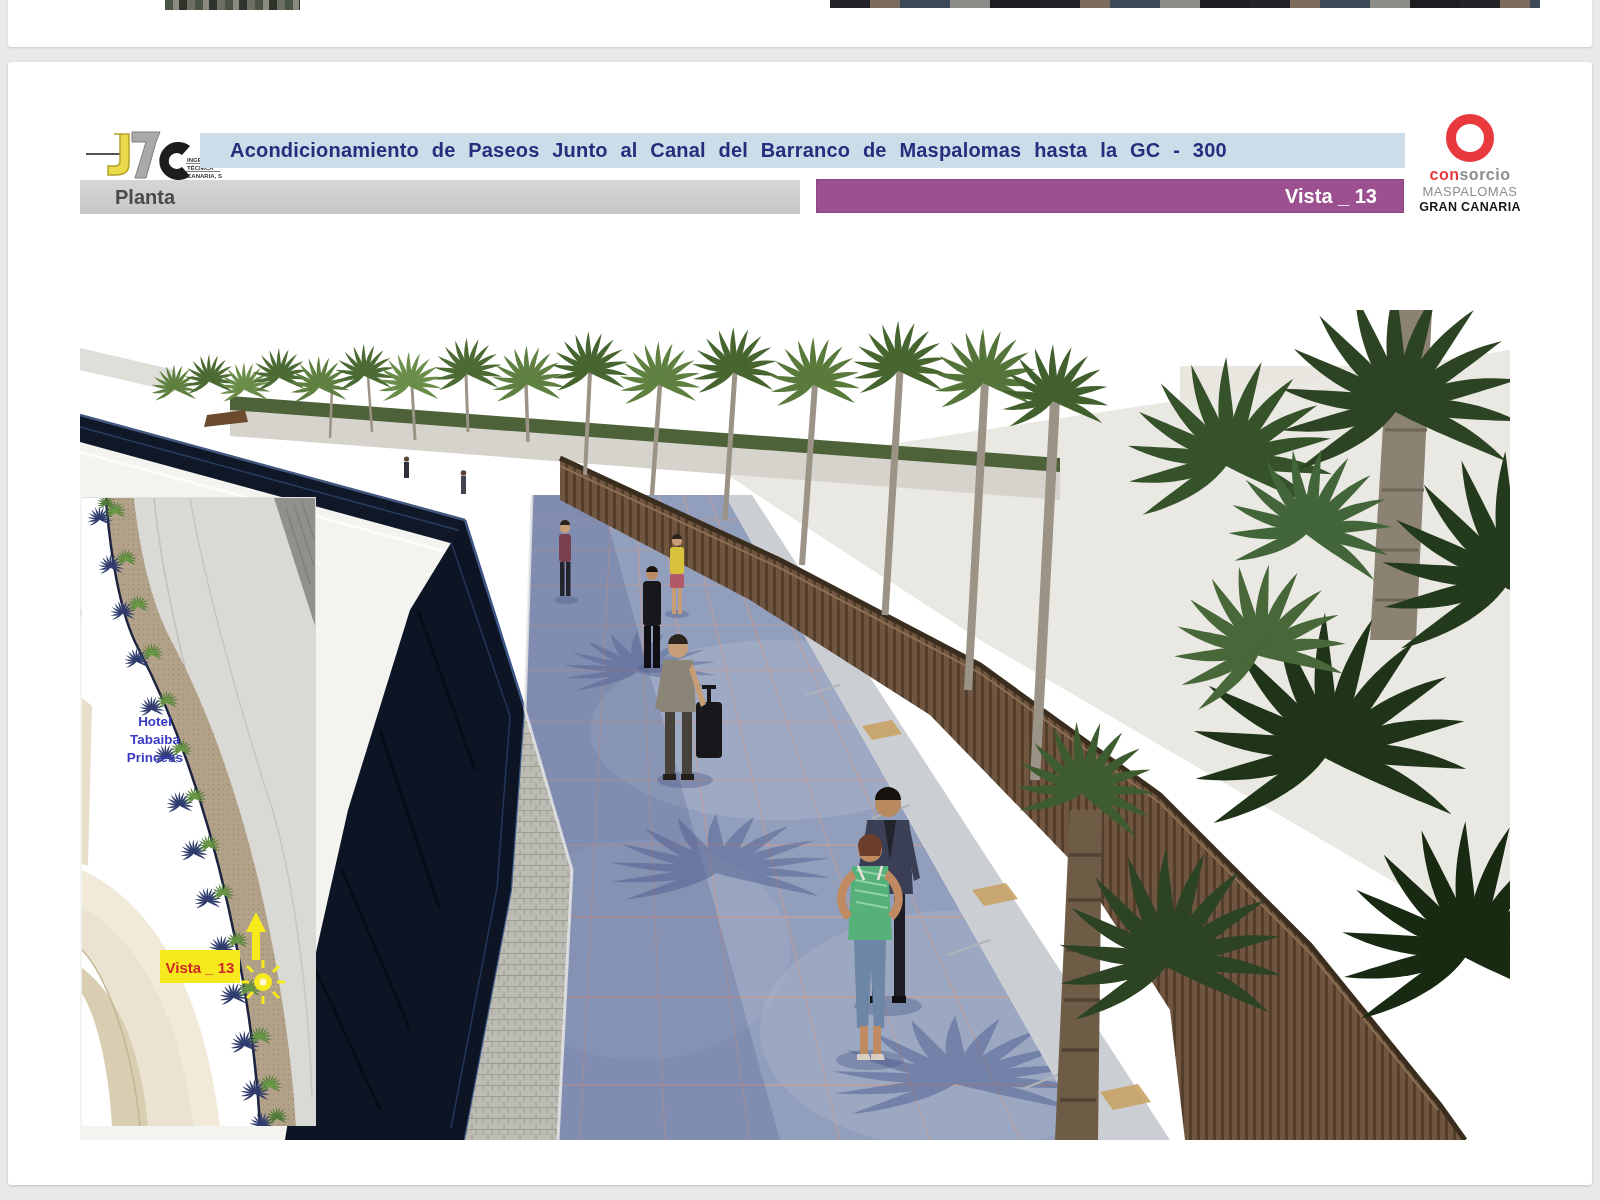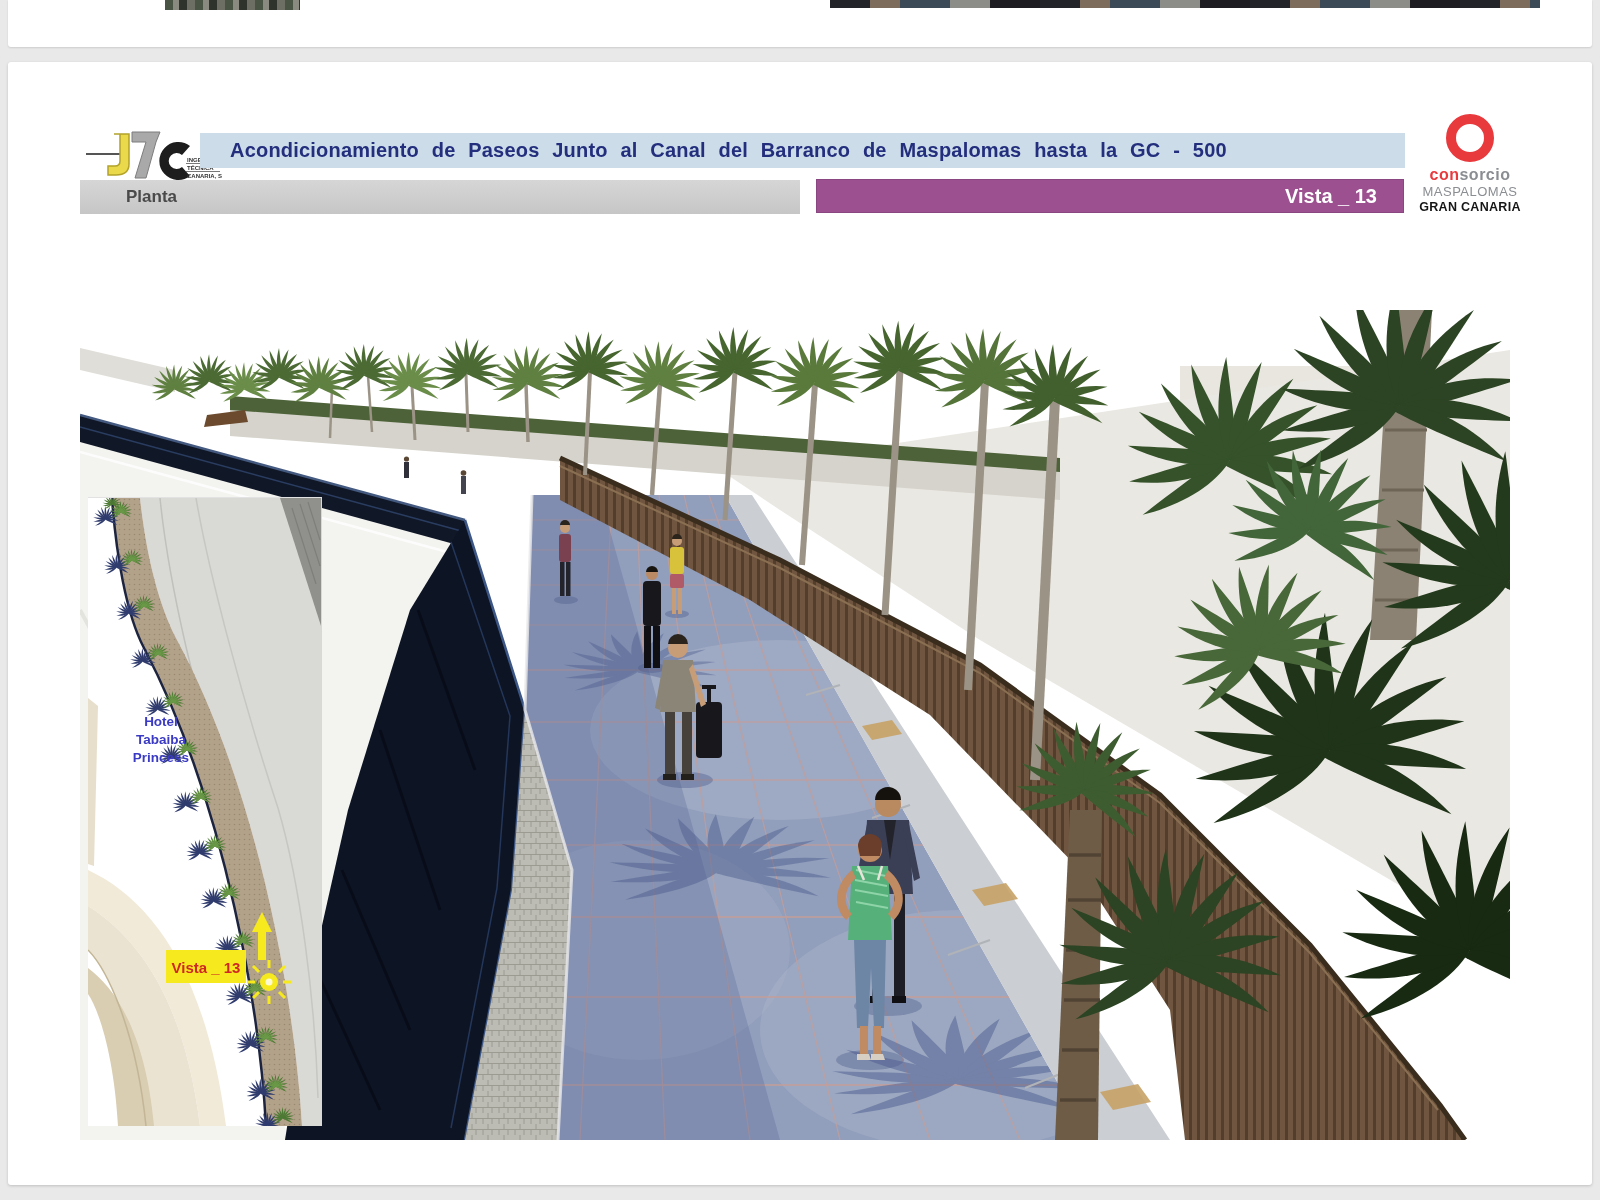--- a/index.html
+++ b/index.html
@@ -18,30 +18,30 @@
     background:repeating-linear-gradient(90deg,#23242a 0 40px,#7d6c5c 40px 70px,#3c4a58 70px 120px,#8c8c88 120px 160px,#1d1d22 160px 210px);}
   .main-page{left:8px;right:8px;top:62px;height:1123px;background:#fff;border-radius:3px;
     box-shadow:0 1px 3px rgba(0,0,0,.18);}
   
   .title-bar{left:200px;top:133px;width:1205px;height:35px;background:#ccdde9;
     display:flex;align-items:center;}
   .title-bar span{padding-left:30px;font-size:20px;font-weight:bold;color:#232e7d;
     word-spacing:7px;letter-spacing:.2px;white-space:nowrap;}
   .planta-bar{left:80px;top:180px;width:720px;height:34px;
     background:linear-gradient(#d6d6d6,#c6c6c6);display:flex;align-items:center;}
-  .planta-bar span{padding-left:35px;font-size:17px;font-weight:bold;color:#4a4a4a;margin-left:11px;}
+  .planta-bar span{padding-left:35px;font-size:20px;font-weight:bold;color:#4a4a4a;}
   .vista-bar{left:816px;top:179px;width:588px;height:34px;background:#9c5090;
     border:1px solid #8a4680;box-sizing:border-box;
     display:flex;align-items:center;justify-content:flex-end;}
   .vista-bar span{padding-right:26px;font-size:20px;font-weight:bold;color:#ffffff;}
   .jtc-logo{left:86px;top:124px;width:136px;height:64px;}
   .consorcio{left:1418px;top:108px;width:104px;height:108px;}
   
   .render{left:80px;top:310px;width:1430px;height:830px;background:#ffffff;}
-  .inset{left:88px;top:497px;width:233px;height:628px;background:#ffffff;
+  .inset{left:82px;top:497px;width:233px;height:628px;background:#ffffff;
     border-right:1px solid #d8d8d8;border-top:1px solid #e2e2e2;}
   svg{display:block;}
   svg text{font-family:"Liberation Sans","DejaVu Sans",sans-serif;}
 </style>
 </head>
 <body>
 
 <div class="abs prev-page">
   <div class="abs prev-frag-left"></div>
   <div class="abs prev-frag-right"></div>
@@ -59,21 +59,21 @@
       <text x="101" y="38">INGENIERÍA</text>
       <text x="101" y="46">TÉCNICA</text>
       <text x="101" y="54">CANARIA, S.A.</text>
     </g>
     <line x1="100" y1="39.5" x2="134" y2="39.5" stroke="#555" stroke-width=".8"></line>
     <line x1="100" y1="47.5" x2="134" y2="47.5" stroke="#555" stroke-width=".8"></line>
   </svg>
 </div>
 
 <div class="abs title-bar">
-  <span>Acondicionamiento de Paseos Junto al Canal del Barranco de Maspalomas hasta la GC - 500</span>
+  <span>Acondicionamiento de Paseos Junto al Canal del Barranco de Maspalomas hasta la GC - 300</span>
 </div>
 
 <div class="abs planta-bar">
   <span>Planta</span>
 </div>
 
 <div class="abs vista-bar">
   <span>Vista _ 13</span>
 </div>
 

